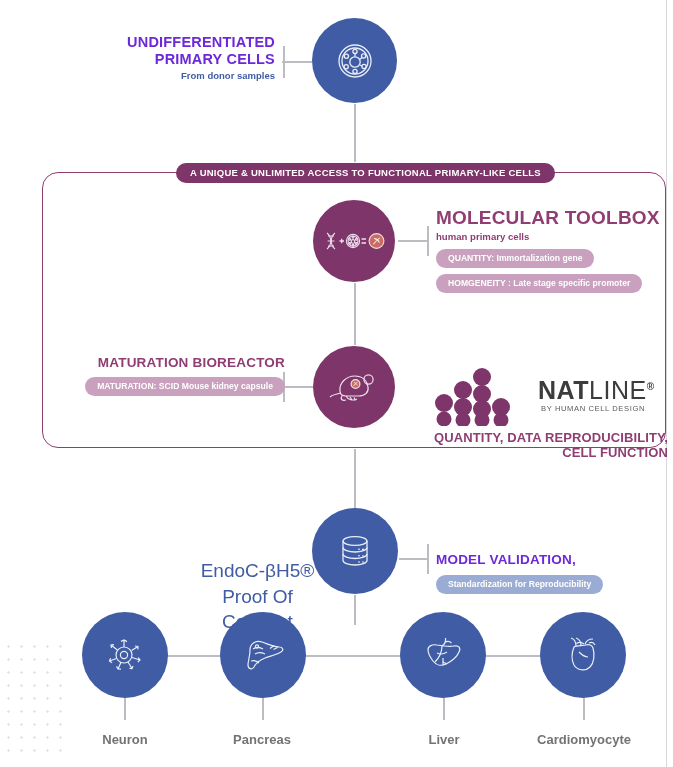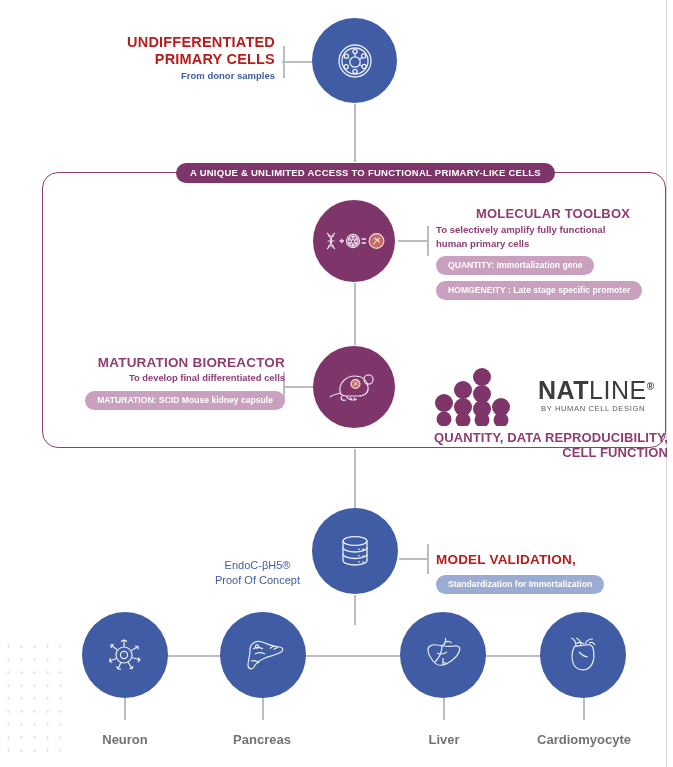--- a/index.html
+++ b/index.html
@@ -40,54 +40,54 @@
   }
   .banner{
     position:absolute;left:176px;top:163px;
     background:#7e3569;color:#ffffff;border-radius:12px;
     padding:4px 14px 5px 14px;
     font-size:9.5px;font-weight:bold;letter-spacing:.25px;white-space:nowrap;
   }
 
   
   .ttl{font-weight:bold;line-height:1.14;}
-  .ttl.blue{color:#b91c1c;}
+  .ttl.blue{color:#6d28d9;}
   .ttl.purple{color:#8f3d72;}
   .sub{font-weight:bold;line-height:1.25;}
   .sub.blue{color:#3f5ca4;}
   .sub.purple{color:#8f3d72;}
 
   .pill{
     display:inline-block;border-radius:11px;padding:4px 12px 5px 12px;
     font-size:8.6px;font-weight:bold;color:#ffffff;white-space:nowrap;
   }
   .pill.purple{background:#c9a0bd;}
   .pill.blue{background:#9aabd4;}
 
   
   #top-text{position:absolute;left:40px;top:34px;width:235px;text-align:right;}
   #top-text .ttl{font-size:14.5px;letter-spacing:.2px;}
   #top-text .sub{font-size:9.5px;margin-top:3px;}
 
   #tool-text{position:absolute;left:436px;top:207px;width:232px;text-align:left;}
-  #tool-text .ttl{font-size:13px;letter-spacing:.2px;margin-left:40px;}
+  #tool-text .ttl{font-size:19px;letter-spacing:.2px;}
   #tool-text .sub{font-size:9.6px;margin-top:2px;}
   #tool-text .pill{margin-top:6px;}
 
   #matu-text{position:absolute;left:30px;top:355px;width:255px;text-align:right;}
   #matu-text .ttl{font-size:13.5px;letter-spacing:.2px;}
   #matu-text .sub{font-size:9.4px;margin-top:2px;}
   #matu-text .pill{margin-top:7px;}
 
   #valid-text{position:absolute;left:436px;top:552px;width:232px;text-align:left;}
   #valid-text .ttl{font-size:13.5px;letter-spacing:.2px;}
   #valid-text .pill{margin-top:8px;}
 
   #endoc{position:absolute;left:185px;top:558px;width:145px;text-align:center;
-          color:#3f5ca4;font-size:11px;line-height:1.35;}
+          color:#3f5ca4;font-size:19px;line-height:1.35;}
 
   
   #natline{position:absolute;left:430px;top:368px;width:230px;height:62px;}
   #natline .word{position:absolute;left:108px;top:8px;color:#3c3c3c;
       font-size:25px;font-weight:bold;letter-spacing:.5px;}
   #natline .word .lt{font-weight:normal;}
   #natline .reg{font-size:10px;vertical-align:super;}
   #natline .byline{position:absolute;left:111px;top:36px;color:#5a5a5a;
       font-size:7.6px;letter-spacing:.6px;}
   #nat-caption{position:absolute;left:406px;top:430px;width:262px;text-align:right;
@@ -154,21 +154,20 @@
         <path d="M50.4 16.2 C52.3 13.6, 54.7 11.4, 56.8 9.9 M51.2 10.4 C53.3 10.8, 55.4 12.2, 56.4 14.6" stroke="#f6e6e6" stroke-width="1.1"></path>
       </svg>
     </span>
   </div>
 
   <div class="hline" style="left:398px;top:240px;width:30px;"></div>
   <div class="vline" style="left:427px;top:226px;height:30px;"></div>
 
   <div id="tool-text">
     <div class="ttl purple">MOLECULAR TOOLBOX</div>
-    <div class="sub purple">To selectively amplify fully functional</div>
     <div class="sub purple">human primary cells</div>
     <div class="pill purple">QUANTITY: Immortalization gene</div><br>
     <div class="pill purple">HOMGENEITY : Late stage specific promoter</div>
   </div>
 
   <div class="vline" style="left:354px;top:283px;height:62px;"></div>
 
   <div class="circ purple" style="left:313px;top:346px;width:82px;height:82px;">
     <span>
       <svg width="52" height="40" viewBox="0 0 52 40" fill="none" stroke="#eedff0" stroke-width="1.2">
@@ -180,21 +179,20 @@
         <path d="M25.3 19.2 C26.6 17.4, 28.2 16, 29.6 15 M25.8 15.4 C27.2 15.8, 28.6 16.8, 29.2 18.4" stroke="#f8ecec" stroke-width=".9"></path>
       </svg>
     </span>
   </div>
 
   <div class="hline" style="left:283px;top:386px;width:30px;"></div>
   <div class="vline" style="left:283px;top:372px;height:30px;"></div>
 
   <div id="matu-text">
     <div class="ttl purple">MATURATION BIOREACTOR</div>
-    <div class="sub purple">To develop final differentiated cells</div>
     <div class="pill purple">MATURATION: SCID Mouse kidney capsule</div>
   </div>
 
   <div id="natline">
     <span>
       <svg width="104" height="58" viewBox="0 0 104 58" fill="#7e3569">
         <circle cx="52" cy="9" r="9"></circle>
         <circle cx="33" cy="22" r="9"></circle>
           <circle cx="52" cy="26" r="9"></circle>
         <circle cx="14" cy="35" r="9"></circle>
@@ -224,21 +222,21 @@
         <path d="M25 20.2 h2 M29 20.4 h2 M25 26.8 h2 M29 27 h2 M25 33 h2 M29 33 h2" stroke-width="1.1"></path>
       </svg>
     </span>
   </div>
 
   <div class="hline" style="left:399px;top:558px;width:29px;"></div>
   <div class="vline" style="left:427px;top:544px;height:30px;"></div>
 
   <div id="valid-text">
     <div class="ttl blue">MODEL VALIDATION,</div>
-    <div class="pill blue">Standardization for Immortalization</div>
+    <div class="pill blue">Standardization for Reproducibility</div>
   </div>
 
   <div id="endoc">
     <div>EndoC-βH5®</div>
     <div>Proof Of Concept</div>
   </div>
 
   <div class="vline" style="left:354px;top:595px;height:30px;"></div>
   <div class="hline" style="left:124px;top:655px;width:460px;"></div>
 

